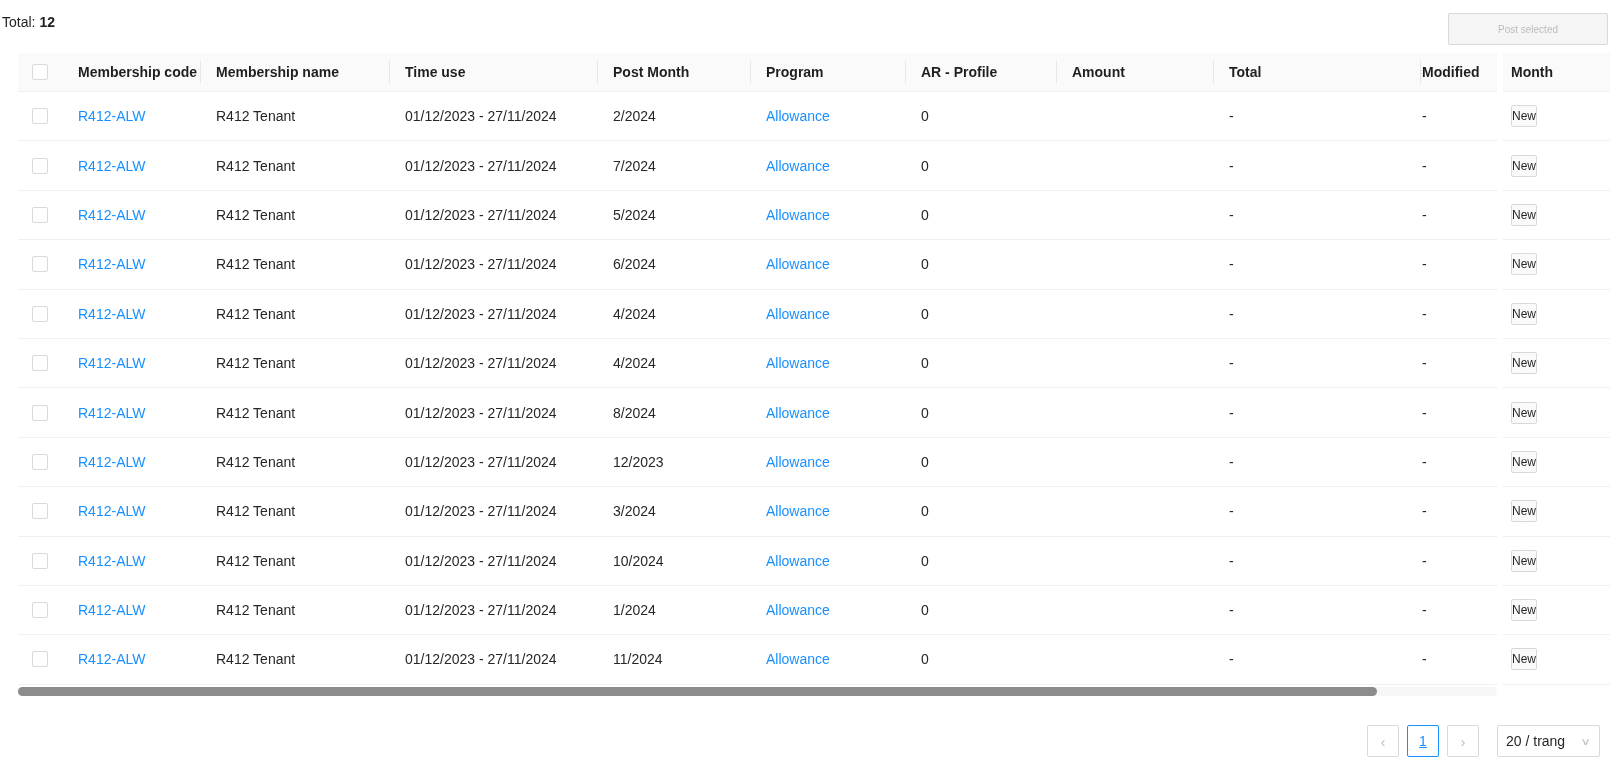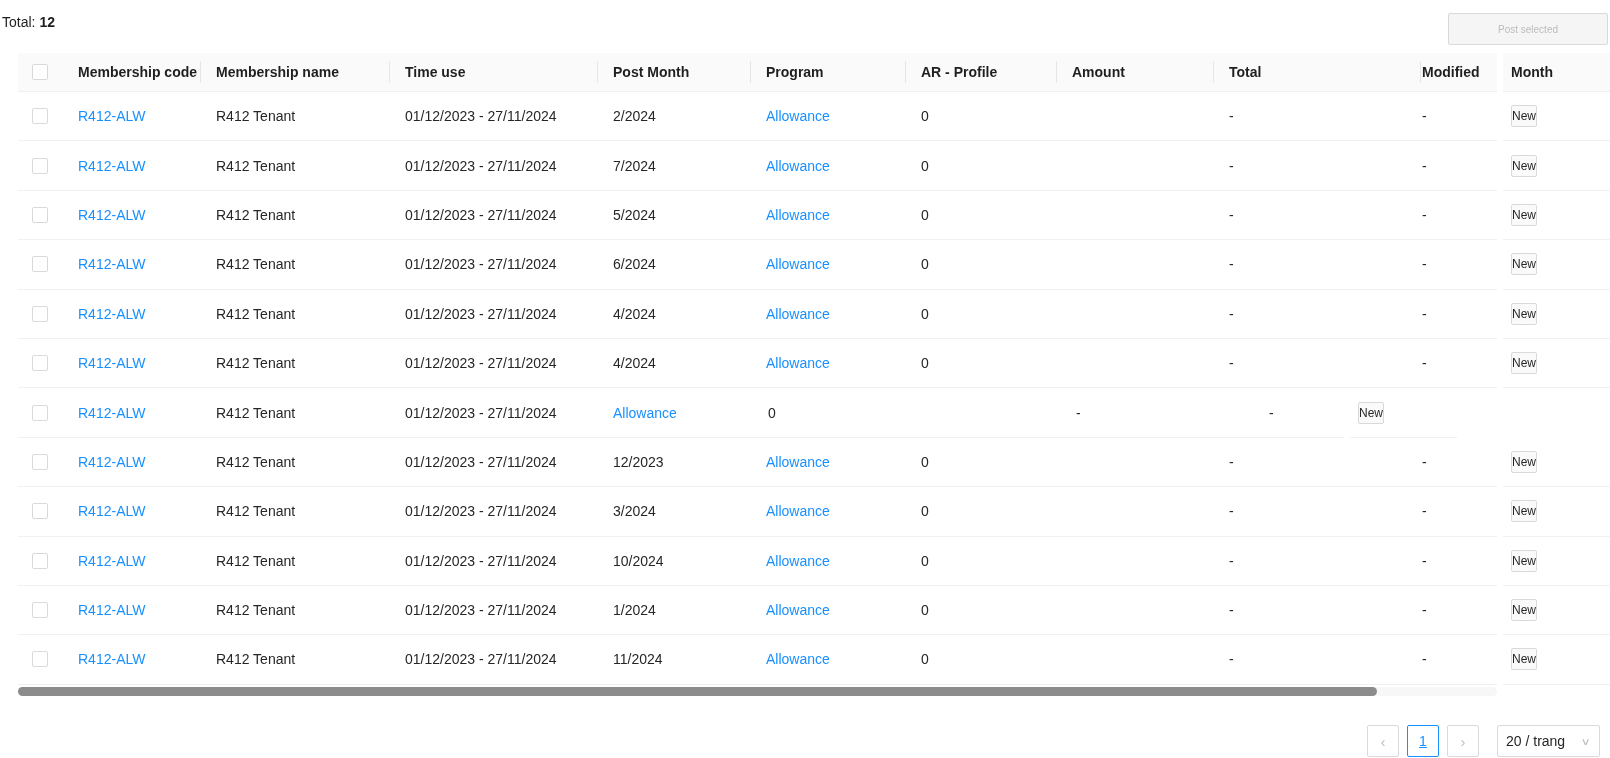--- a/index.html
+++ b/index.html
@@ -230,20 +230,21 @@
 
   <div class="tr">
     <div class="td c0">
           <span class="checkbox"></span>
         </div>
     <div class="td c1">
           <a class="link">R412-ALW</a>
         </div>
     <div class="td c2">R412 Tenant</div>
     <div class="td c3">01/12/2023 - 27/11/2024</div>
+    <div class="td c4">8/2024</div>
     <div class="td c5">
           <a class="link">Allowance</a>
         </div>
     <div class="td c6">0</div>
     <div class="td c7"></div>
     <div class="td c8">-</div>
     <div class="td c9">-</div>
     <div class="td spacer"></div>
     <div class="td c10">
           <span class="tag">New</span>

